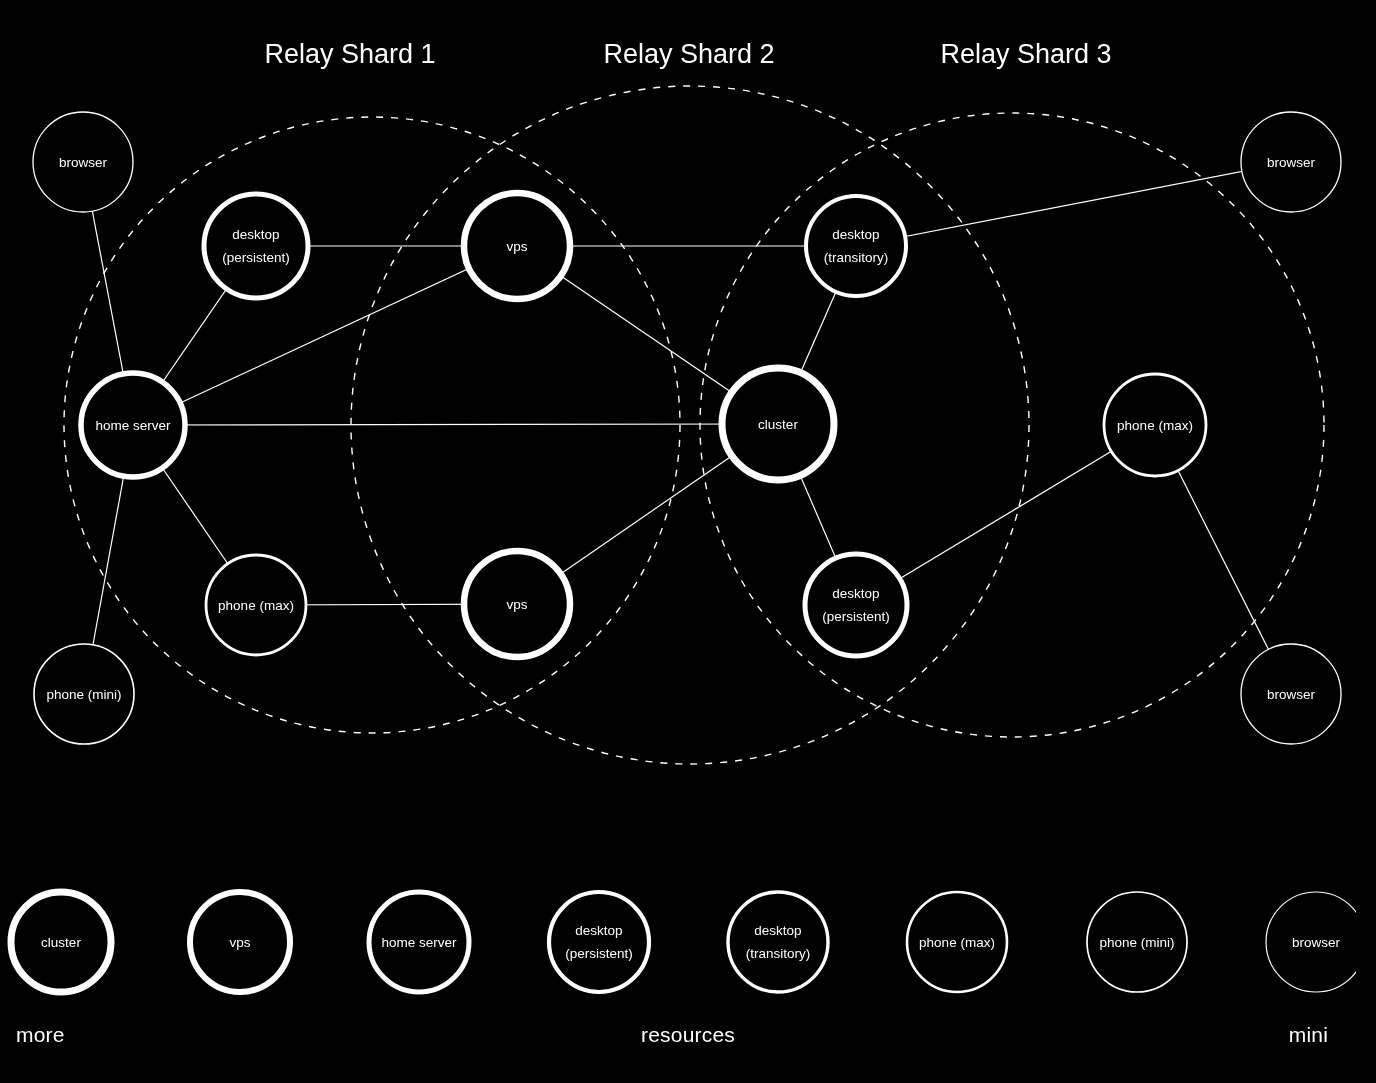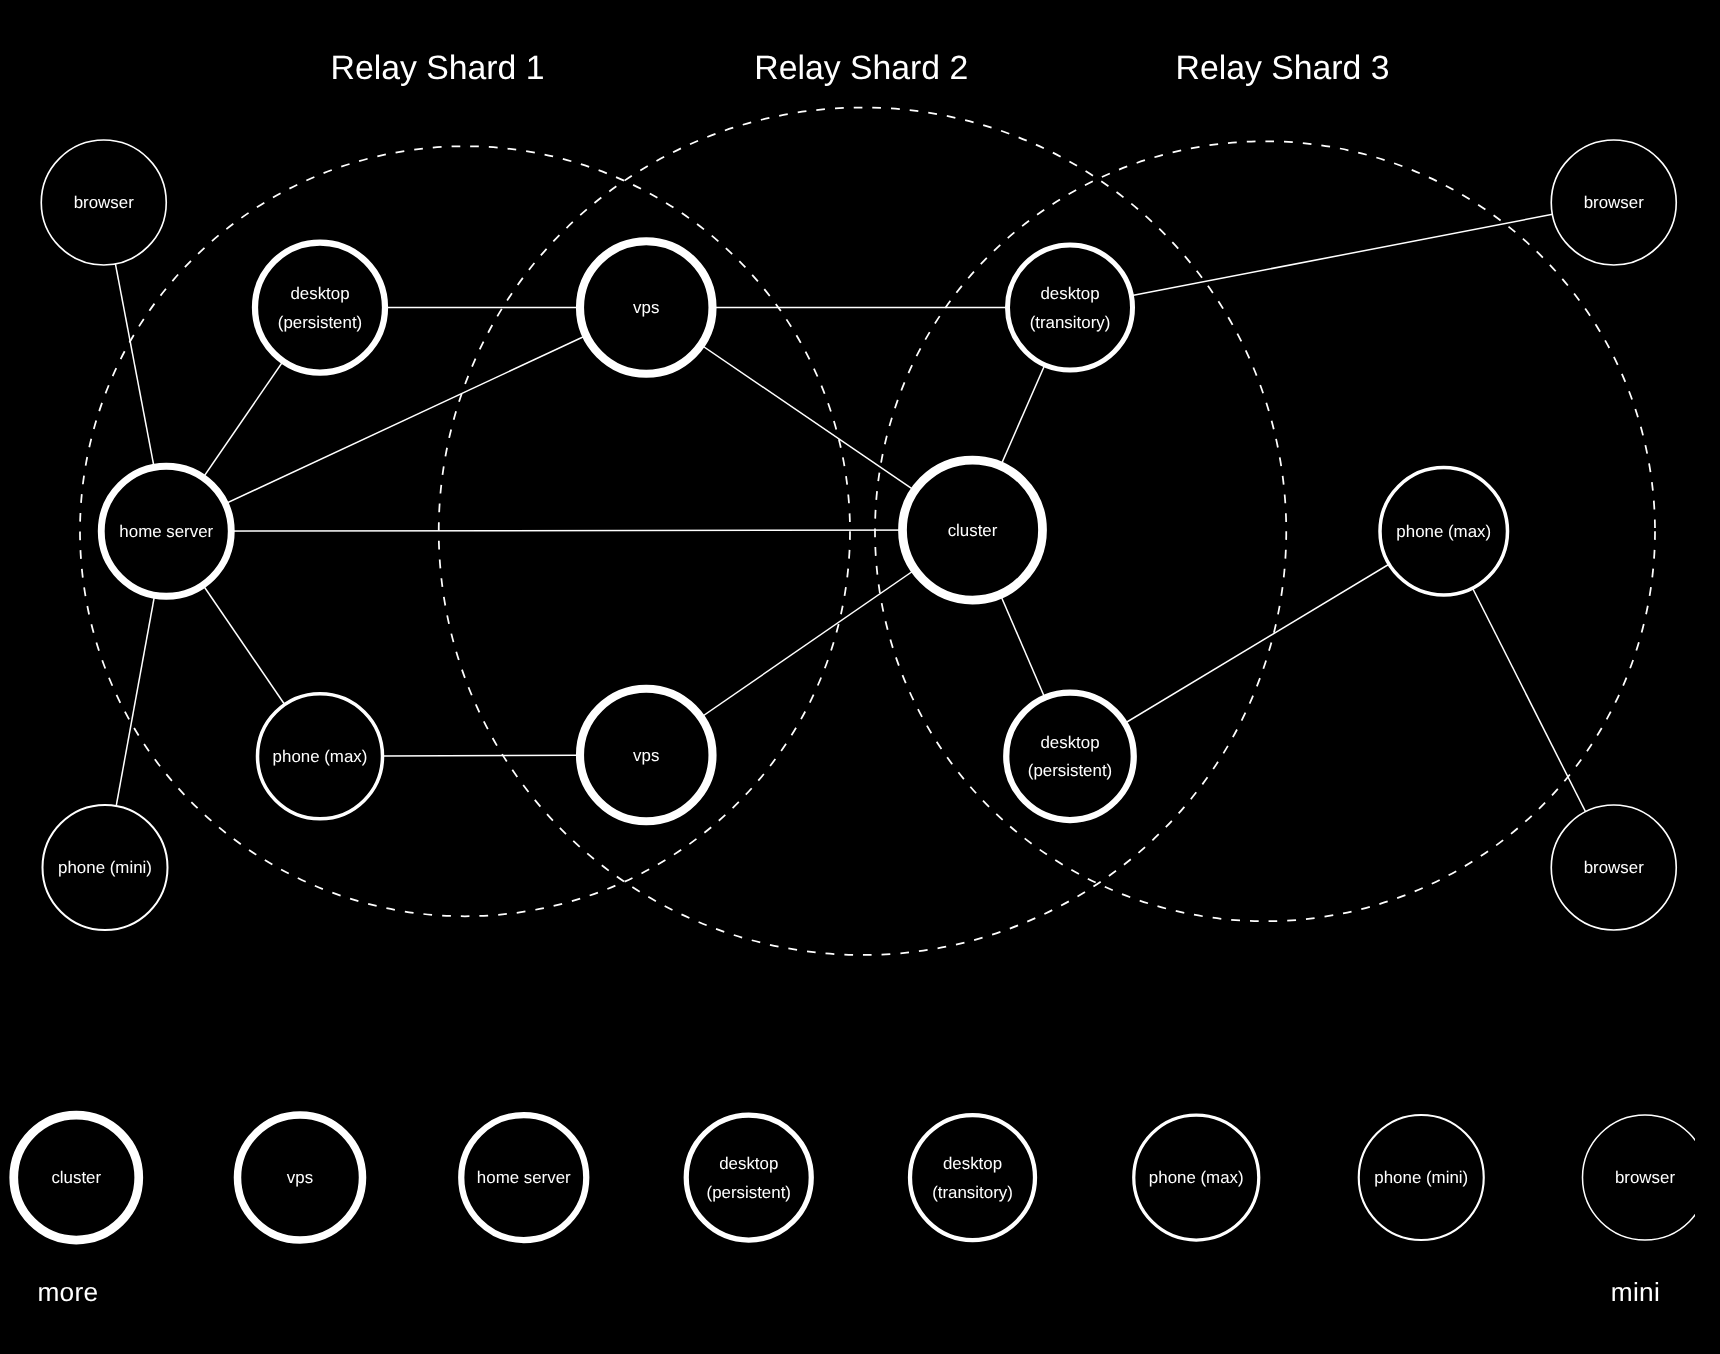--- a/index.html
+++ b/index.html
@@ -13,21 +13,21 @@
     font-family: "Liberation Sans", sans-serif;
   }
   .stage svg { position: absolute; left: 0; top: 0; }
   .axis-label {
     position: absolute;
     top: 1023px;
     color: #fff;
     font-size: 21px;
     letter-spacing: 0.2px;
   }
-  .axis-more { left: 30px; }
+  .axis-more { left: 16px; }
   .axis-resources { left: 0; width: 1376px; text-align: center; }
   .axis-less { right: 28px; }
 </style>
 </head>
 <body>
 
 <div class="stage">
   <svg id="diagram" width="1376" height="1083" viewBox="0 0 1376 1083">
       <circle cx="372" cy="425" r="308" fill="none" stroke="#ffffff" stroke-width="1.4" stroke-dasharray="7 8"></circle>
       <circle cx="690" cy="425" r="339" fill="none" stroke="#ffffff" stroke-width="1.4" stroke-dasharray="7 8"></circle>
@@ -135,14 +135,15 @@
       <g>
         <circle cx="1137" cy="942" r="50" fill="#000000" stroke="#ffffff" stroke-width="1.7"></circle>
         <text x="1137" y="942" fill="#ffffff" font-size="13.5" text-anchor="middle" dominant-baseline="central" font-family="&quot;Liberation Sans&quot;, sans-serif">phone (mini)</text>
       </g>
       <g>
         <circle cx="1316" cy="942" r="50" fill="#000000" stroke="#ffffff" stroke-width="1.2"></circle>
         <text x="1316" y="942" fill="#ffffff" font-size="13.5" text-anchor="middle" dominant-baseline="central" font-family="&quot;Liberation Sans&quot;, sans-serif">browser</text>
       </g>
     </svg>
   <div class="axis-label axis-more">more</div>
+  <div class="axis-label axis-resources">resources</div>
   <div class="axis-label axis-less">mini</div>
 </div>
 
 </body></html>

